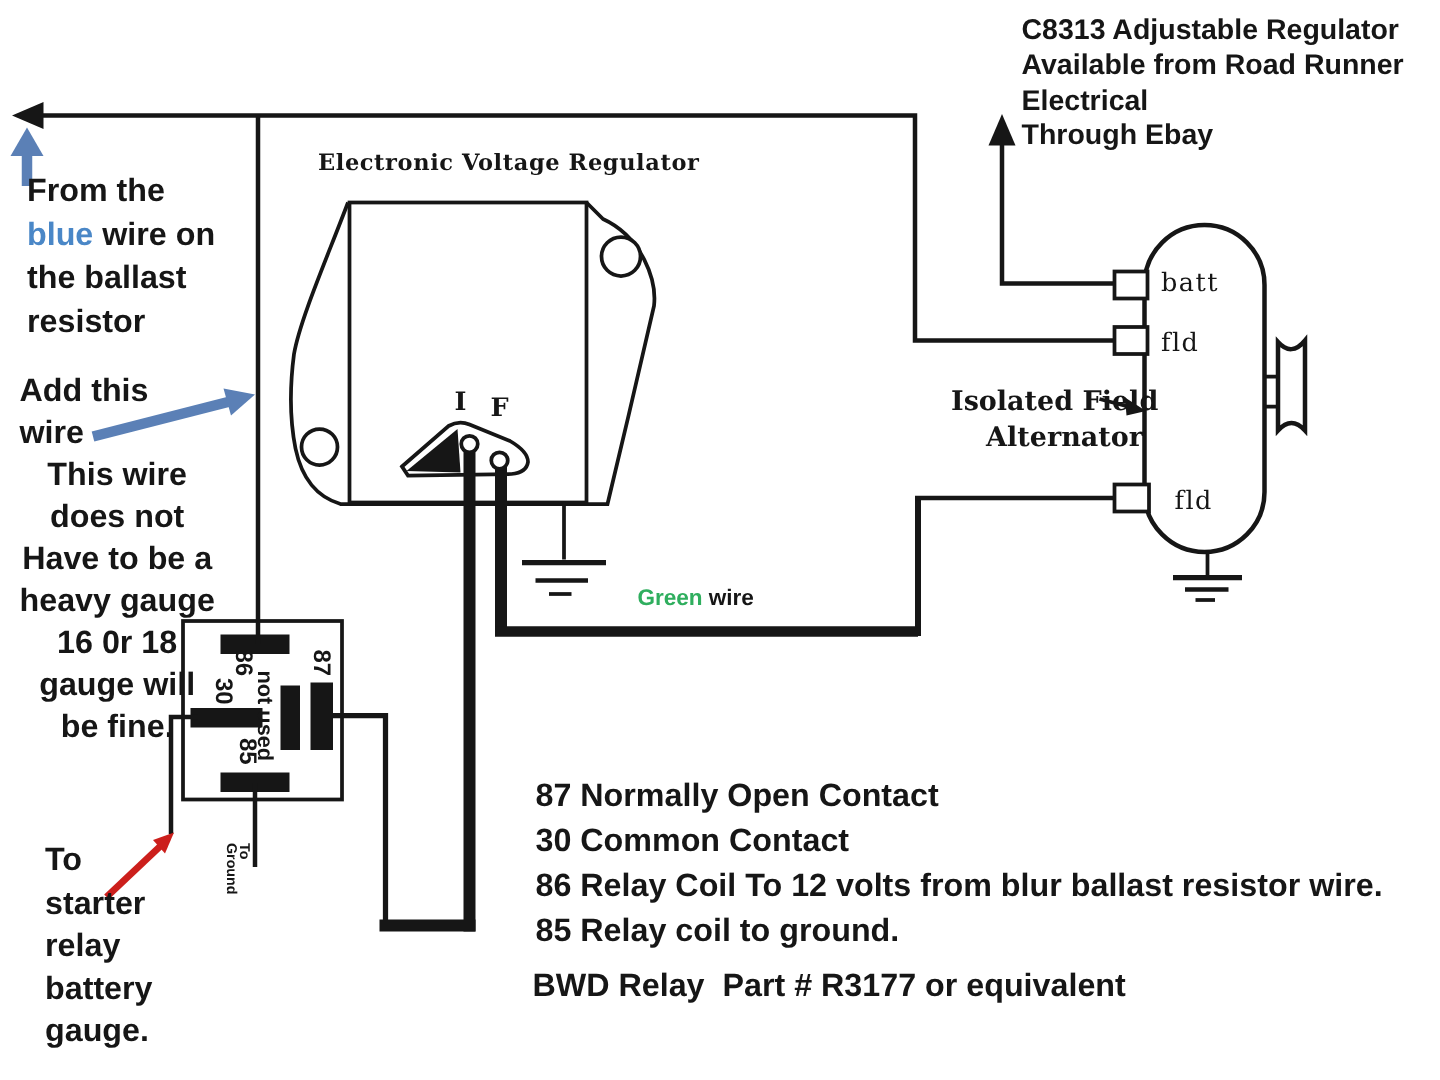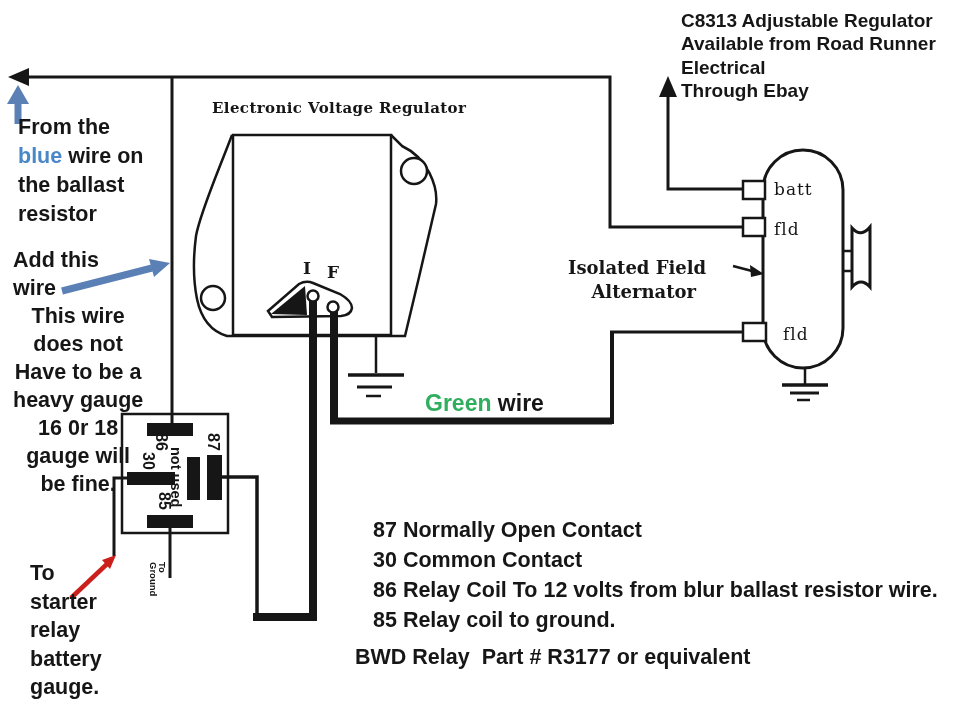--- a/index.html
+++ b/index.html
@@ -14,33 +14,33 @@
   .redl{stroke:var(--red-accent);fill:none;}
   .redf{fill:var(--red-accent);stroke:none;}
   .note{position:absolute;font-weight:bold;color:var(--ink);white-space:nowrap;}
   .serif{position:absolute;font-family:"DejaVu Serif",serif;color:var(--ink);white-space:nowrap;}
   .vlabel{position:absolute;transform:rotate(90deg);transform-origin:0 0;
           font-family:"Liberation Sans",sans-serif;font-weight:bold;color:var(--ink);white-space:nowrap;}
   #evr-title{left:212px;top:99px;font-weight:bold;font-size:15px;letter-spacing:.4px;}
   #case-note{left:246px;top:151px;font-weight:bold;font-style:italic;font-size:17.5px;line-height:25px;}
   #term-i{left:303px;top:258px;font-weight:bold;font-size:17px;}
   #term-f{left:327px;top:262px;font-weight:bold;font-size:17px;}
-  #alt-label{left:568px;top:256px;width:128px;text-align:right;font-weight:bold;font-size:18px;line-height:24px;}
+  #alt-label{left:634px;top:256px;width:128px;text-align:right;font-weight:bold;font-size:18px;line-height:24px;}
   #alt-batt{left:774px;top:179px;font-size:17px;letter-spacing:1px;}
   #alt-fld1{left:774px;top:219px;font-size:17px;letter-spacing:1px;}
   #alt-fld2{left:783px;top:324px;font-size:17px;letter-spacing:1px;}
   #supplier-note{left:681px;top:9px;font-size:19px;line-height:23.4px;}
   #from-ballast{left:18px;top:113px;font-size:21.5px;line-height:29px;}
   #from-ballast .bluew{color:var(--blue-text);}
   #add-wire{left:13px;top:246px;font-size:21.5px;line-height:28px;}
   #gauge-note{left:13px;top:302px;font-size:21.5px;line-height:28px;text-align:center;}
   #starter-note{left:30px;top:559px;font-size:21.5px;line-height:28.5px;}
-  #green-label{left:425px;top:390px;font-size:23px;font-weight:bold;}
+  #green-label{left:425px;top:390px;font-size:15px;font-weight:bold;}
   #green-label .greenw{color:var(--green-text);}
-  #relay-legend{left:357px;top:515px;font-size:21.5px;line-height:30px;margin-left:16px;}
+  #relay-legend{left:357px;top:515px;font-size:21.5px;line-height:30px;}
   #part-note{left:355px;top:645px;font-size:21.5px;white-space:pre;}
   #pin86{left:170px;top:433px;font-size:16px;}
   #pin30{left:157px;top:452px;font-size:16px;}
   #pinNU{left:184px;top:447px;font-size:14.5px;}
   #pin87{left:222px;top:433px;font-size:16px;}
   #pin85{left:173px;top:492px;font-size:16px;}
   #to-ground{left:166px;top:562px;font-size:9.5px;line-height:8.5px;}
 </style>
 </head>
 <body>

